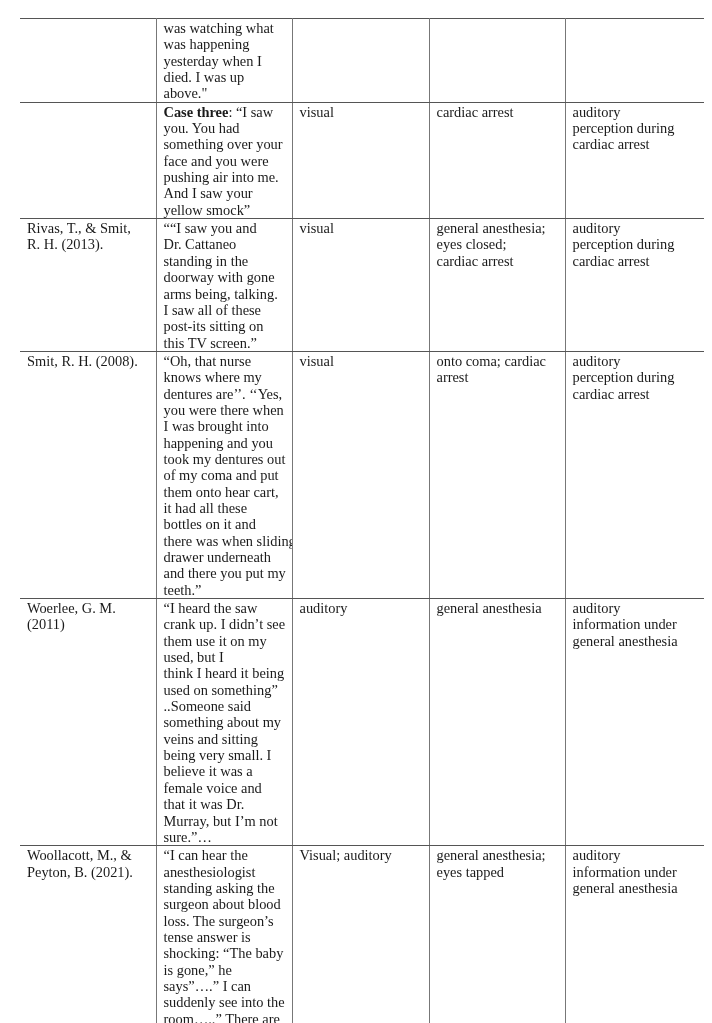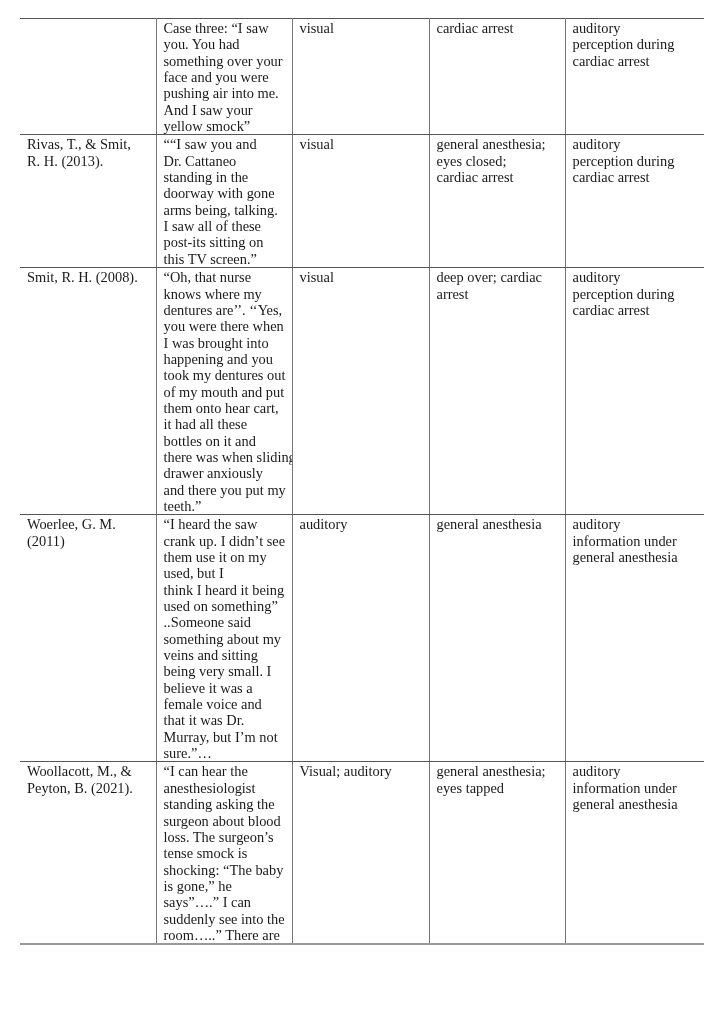--- a/index.html
+++ b/index.html
@@ -9,35 +9,54 @@
                 border-collapse: collapse; table-layout: fixed; }
     table.doc td { vertical-align: top; font-size: 14.4px; line-height: 16.35px;
                    padding: 1px 6px 0 7px; border-top: 1.5px solid #555; border-bottom: 1.5px solid #555;
                    border-left: 1.5px solid #777; border-right: 1.5px solid #777; overflow: hidden; }
     table.doc td:first-child { border-left: none; margin-left: 36px; }
     table.doc td:last-child { border-right: none; }
     table.doc tr:last-child td { border-bottom: 2px solid #999; }
     col.c1 { width: 136px; } col.c2 { width: 136px; } col.c3 { width: 137px; }
     col.c4 { width: 136px; } col.c5 { width: 139px; }
     td.q { padding-left: 6px; }
-    .bold { font-weight: normal; }
+    .bold { font-weight: bold; }
     .line { display: block; white-space: nowrap; }
   </style>
 </head>
 <body>
 
 <table class="doc">
   <colgroup>
       <col class="c1">
       <col class="c2">
       <col class="c3">
       <col class="c4">
       <col class="c5">
     </colgroup>
   <tbody id="tbody">
+    <tr style="height:82px">
+      <td></td>
+      <td class="q">
+          <div>
+            <span class="line">was watching what</span>
+            <span class="line">was happening</span>
+            <span class="line">yesterday when I</span>
+            <span class="line">died. I was up</span>
+            <span class="line">above."</span>
+          </div>
+        </td>
+      <td></td>
+      <td>
+          <div></div>
+        </td>
+      <td>
+          <div></div>
+        </td>
+    </tr>
     <tr style="height:115px">
       <td></td>
       <td class="q">
           <div>
             <span class="line"><span class="bold">Case three</span>: “I saw</span>
             <span class="line">you. You had</span>
             <span class="line">something over your</span>
             <span class="line">face and you were</span>
             <span class="line">pushing air into me.</span>
             <span class="line">And I saw your</span>
@@ -101,34 +120,34 @@
         </td>
       <td class="q">
           <div>
             <span class="line">“Oh, that nurse</span>
             <span class="line">knows where my</span>
             <span class="line">dentures are’’. ‘‘Yes,</span>
             <span class="line">you were there when</span>
             <span class="line">I was brought into</span>
             <span class="line">happening and you</span>
             <span class="line">took my dentures out</span>
-            <span class="line">of my mouth and put</span>
+            <span class="line">of my coma and put</span>
             <span class="line">them onto hear cart,</span>
             <span class="line">it had all these</span>
             <span class="line">bottles on it and</span>
             <span class="line">there was when sliding</span>
-            <span class="line">drawer anxiously</span>
+            <span class="line">drawer underneath</span>
             <span class="line">and there you put my</span>
             <span class="line">teeth.”</span>
           </div>
         </td>
       <td>visual</td>
       <td>
           <div>
-            <span class="line">deep over; cardiac</span>
+            <span class="line">onto coma; cardiac</span>
             <span class="line">arrest</span>
           </div>
         </td>
       <td>
           <div>
             <span class="line">auditory</span>
             <span class="line">perception during</span>
             <span class="line">cardiac arrest</span>
           </div>
         </td>
@@ -180,21 +199,21 @@
             <span class="line">Peyton, B. (2021).</span>
           </div>
         </td>
       <td class="q">
           <div>
             <span class="line">“I can hear the</span>
             <span class="line">anesthesiologist</span>
             <span class="line">standing asking the</span>
             <span class="line">surgeon about blood</span>
             <span class="line">loss. The surgeon’s</span>
-            <span class="line">tense smock is</span>
+            <span class="line">tense answer is</span>
             <span class="line">shocking: “The baby</span>
             <span class="line">is gone,” he</span>
             <span class="line">says”….” I can</span>
             <span class="line">suddenly see into the</span>
             <span class="line">room…..” There are</span>
           </div>
         </td>
       <td>Visual; auditory</td>
       <td>
           <div>

